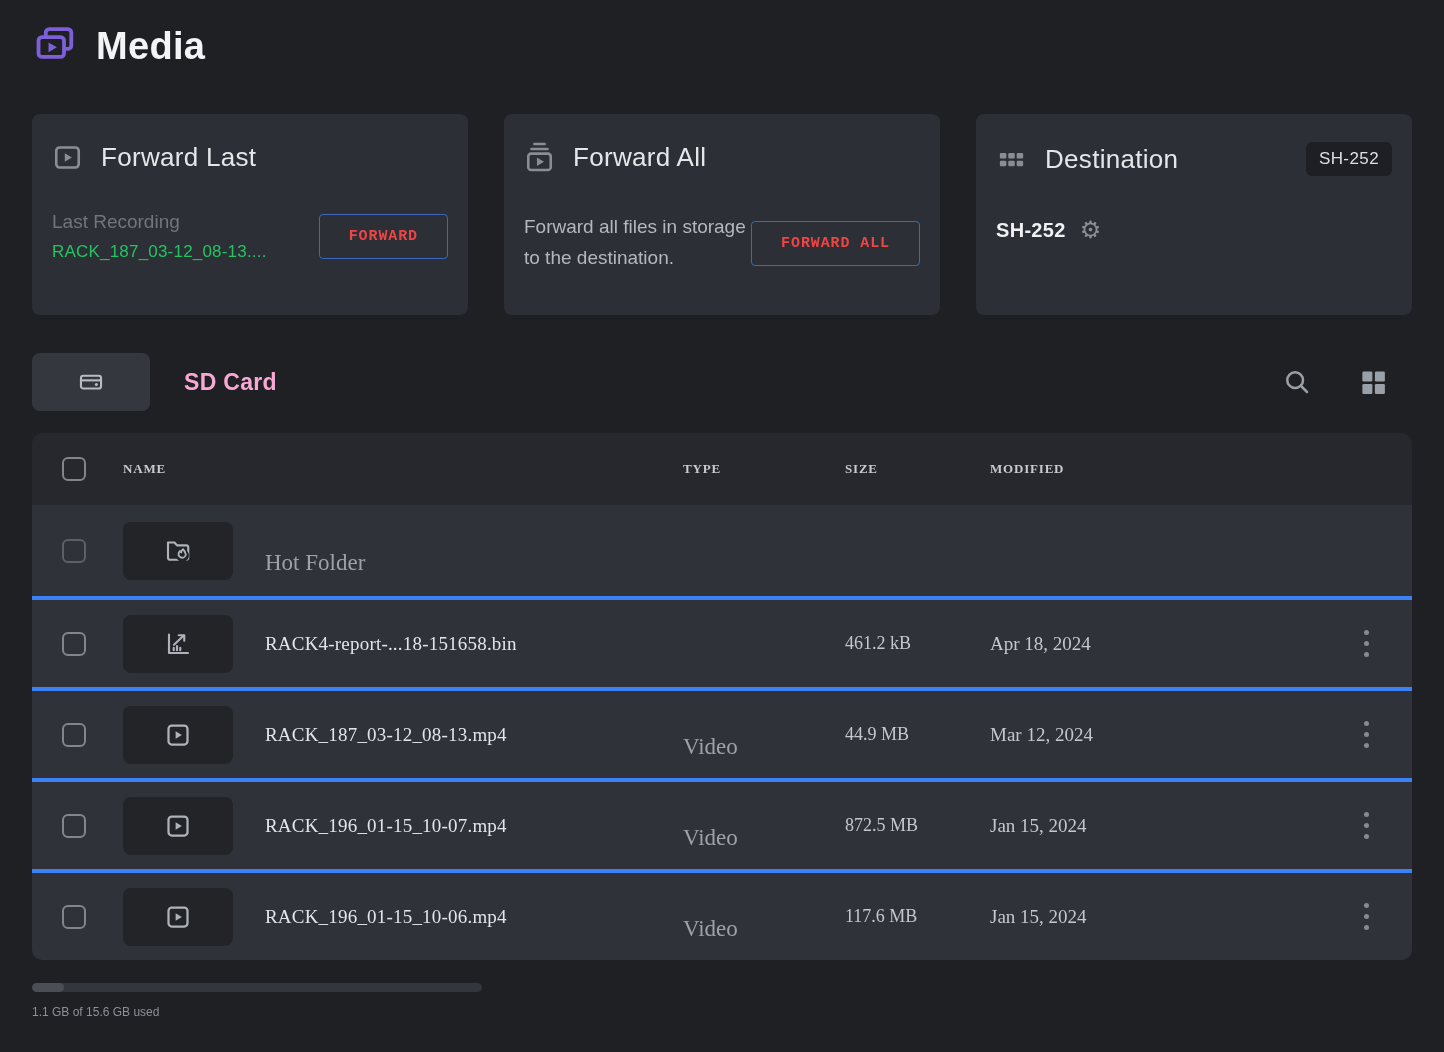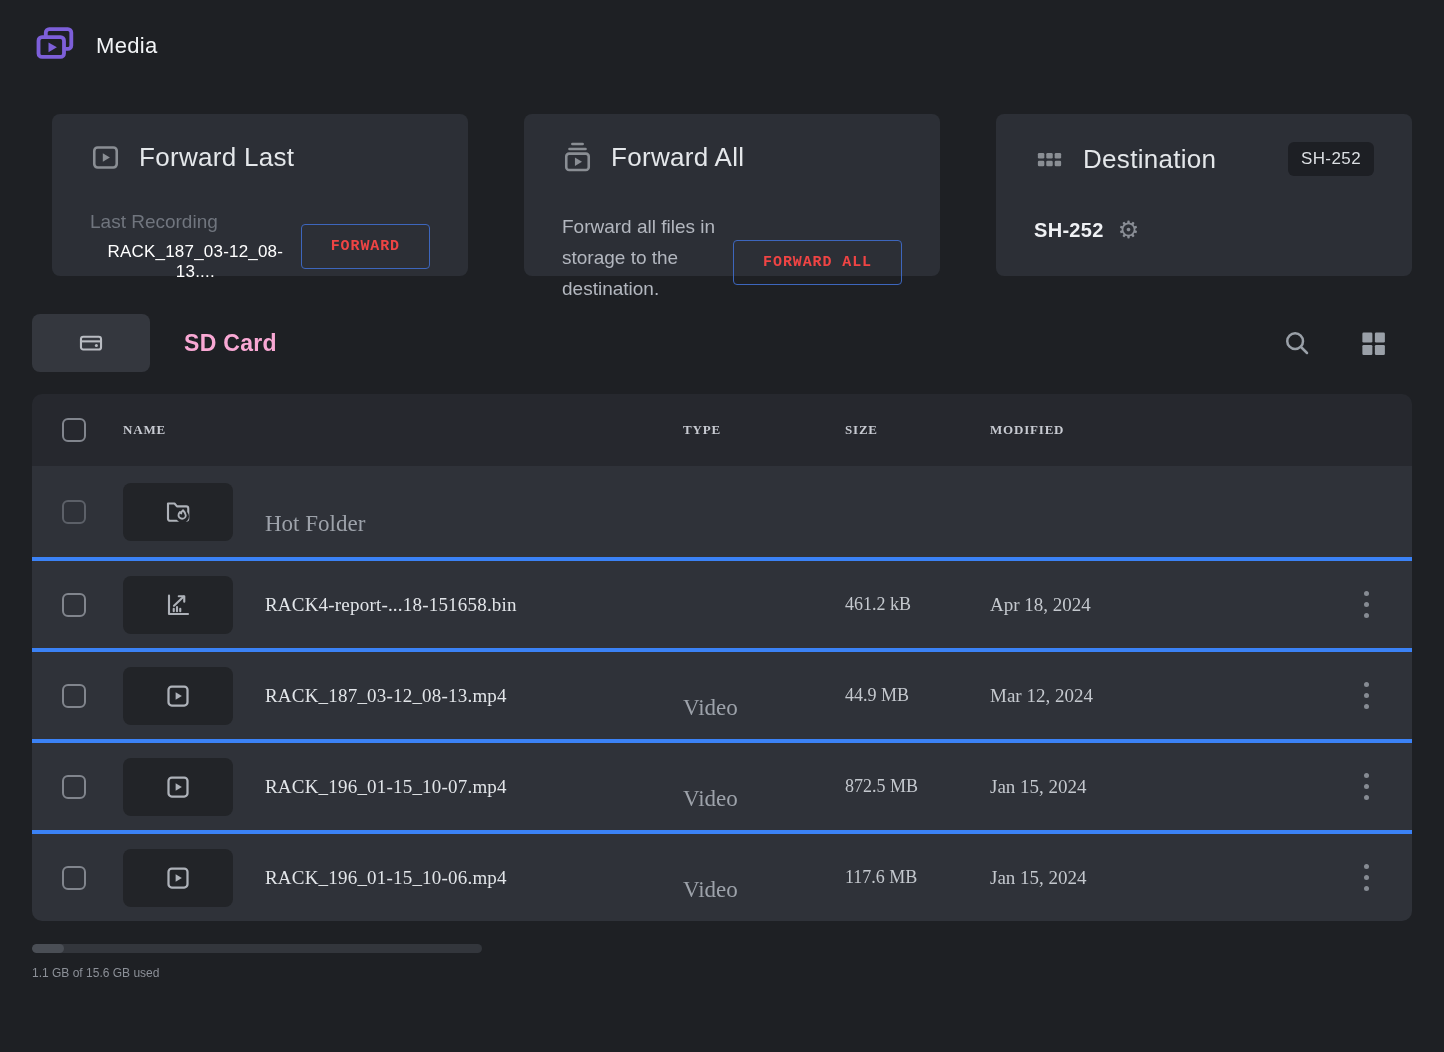--- a/index.html
+++ b/index.html
@@ -6,45 +6,45 @@
   html,body { width:1444px; height:1052px; overflow:hidden; }
   body {
     background:#1e2024;
     font-family:"Liberation Sans", sans-serif;
     color:#e6e8eb;
   }
   .page { padding:22px 32px 0 32px; }
 
   
   .app-header { display:flex; align-items:center; gap:18px; height:48px; margin-bottom:44px; }
-  .app-title { font-size:22px; font-weight:normal; color:#f2f4f6; letter-spacing:.3px; }
+  .app-title { font-size:38px; font-weight:bold; color:#f2f4f6; letter-spacing:.3px; }
 
   
   .cards { display:flex; gap:36px; margin-bottom:38px; }
   .card {
-    flex:1; height:162px; background:#2c2f36; border-radius:8px;
-    padding:28px 38px; position:relative;margin-left:20px;
+    flex:1; height:201px; background:#2c2f36; border-radius:8px;
+    padding:28px 20px; position:relative;
   }
   .card-header { display:flex; align-items:center; gap:18px; }
   .card-title { font-size:26px; color:#e4e7ea; letter-spacing:.3px; }
   .card-badge {
     margin-left:auto; background:#1d1f24; color:#dcdfe3;
     font-size:17px; padding:7px 13px; border-radius:6px; letter-spacing:.4px;
   }
   .card-body { margin-top:38px; display:flex; justify-content:space-between; align-items:center; }
   .recording-label { font-size:19px; color:#70757e; margin-bottom:9px; }
-  .recording-name { font-size:17px; color:#ffffff; letter-spacing:.2px;text-align:center; }
+  .recording-name { font-size:17px; color:#22c55e; letter-spacing:.2px;text-align:center; }
   .outline-btn {
     background:transparent; border:1px solid #3d66bd; color:#ef4444;
     font-family:Liberation Mono, monospace;
     font-size:15px; font-weight:bold; letter-spacing:.9px;
     padding:13px 29px; border-radius:4px; cursor:pointer; white-space:nowrap;
   }
   .card-desc { font-size:19px; line-height:31px; color:#b3b7bf; max-width:222px; }
-  .card-body.top-align { align-items:center; }
+  .card-body.top-align { align-items:flex-start; }
   .card-body.top-align .outline-btn { margin-top:10px; }
   .dest-row { margin-top:42px; display:flex; align-items:center; gap:14px; }
   .dest-value { font-size:20px; font-weight:bold; color:#eff1f4; letter-spacing:.3px; }
   .gear { font-size:24px; color:#8a8e96; line-height:1; cursor:pointer; }
 
   
   .section-row { display:flex; align-items:center; margin-bottom:22px; }
   .sd-tab {
     width:118px; height:58px; background:#34373e; border-radius:8px;
     display:flex; align-items:center; justify-content:center; cursor:pointer; border:none;

